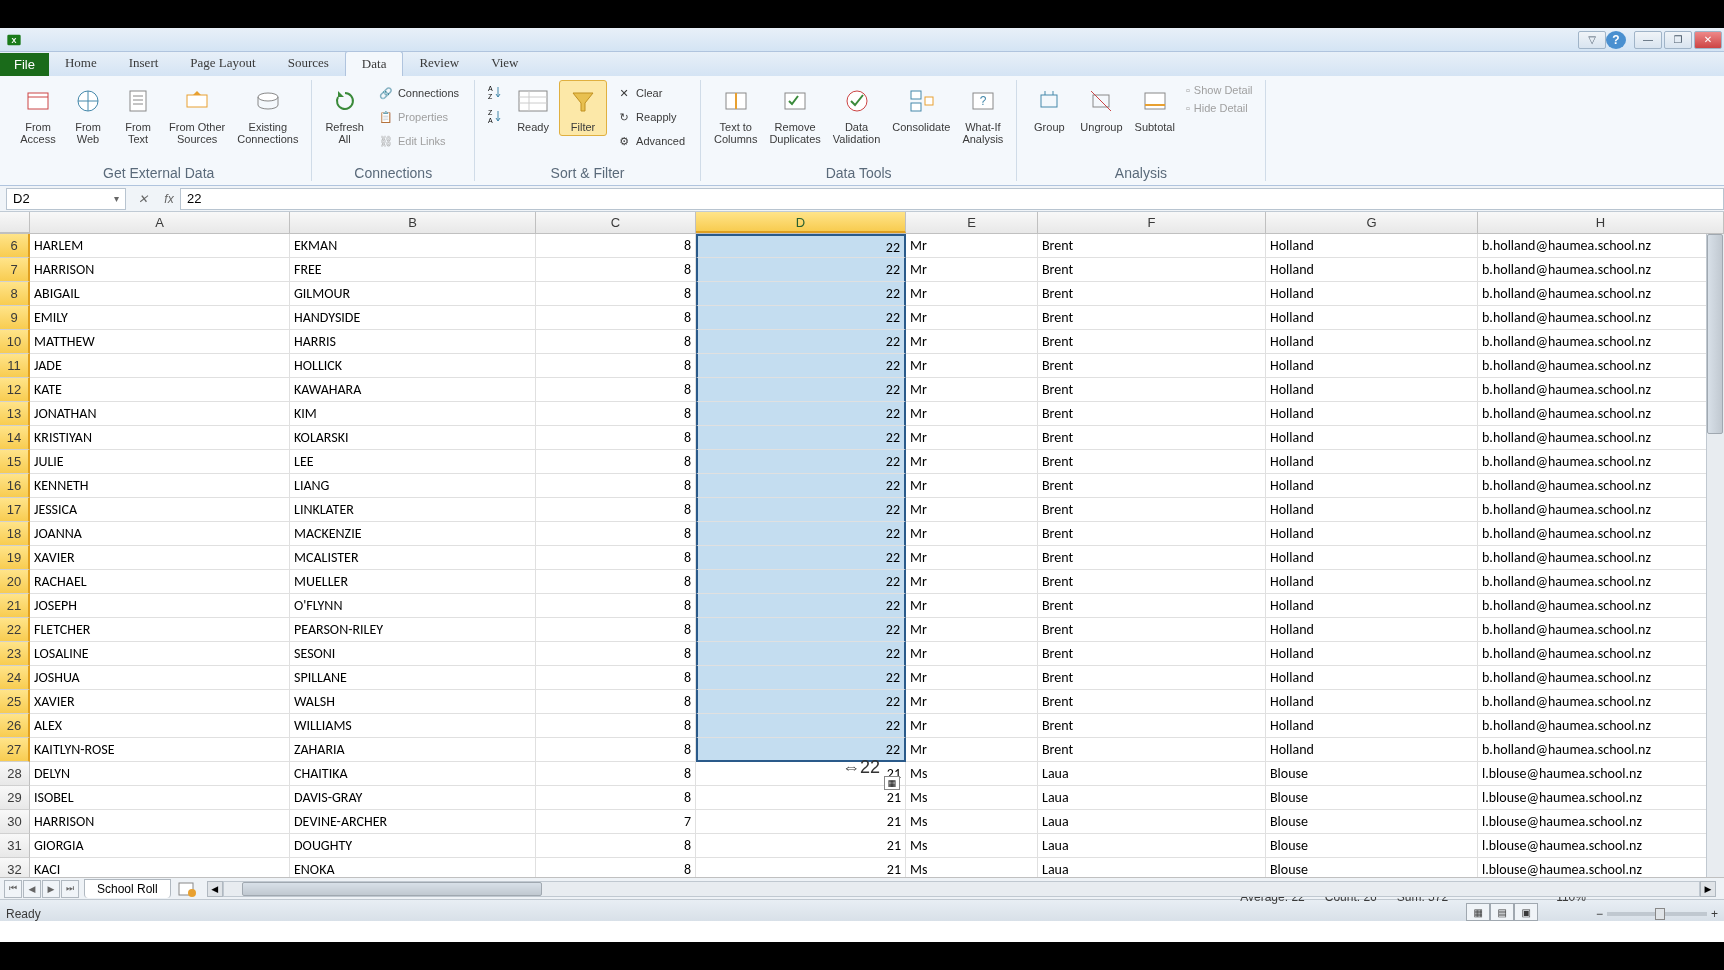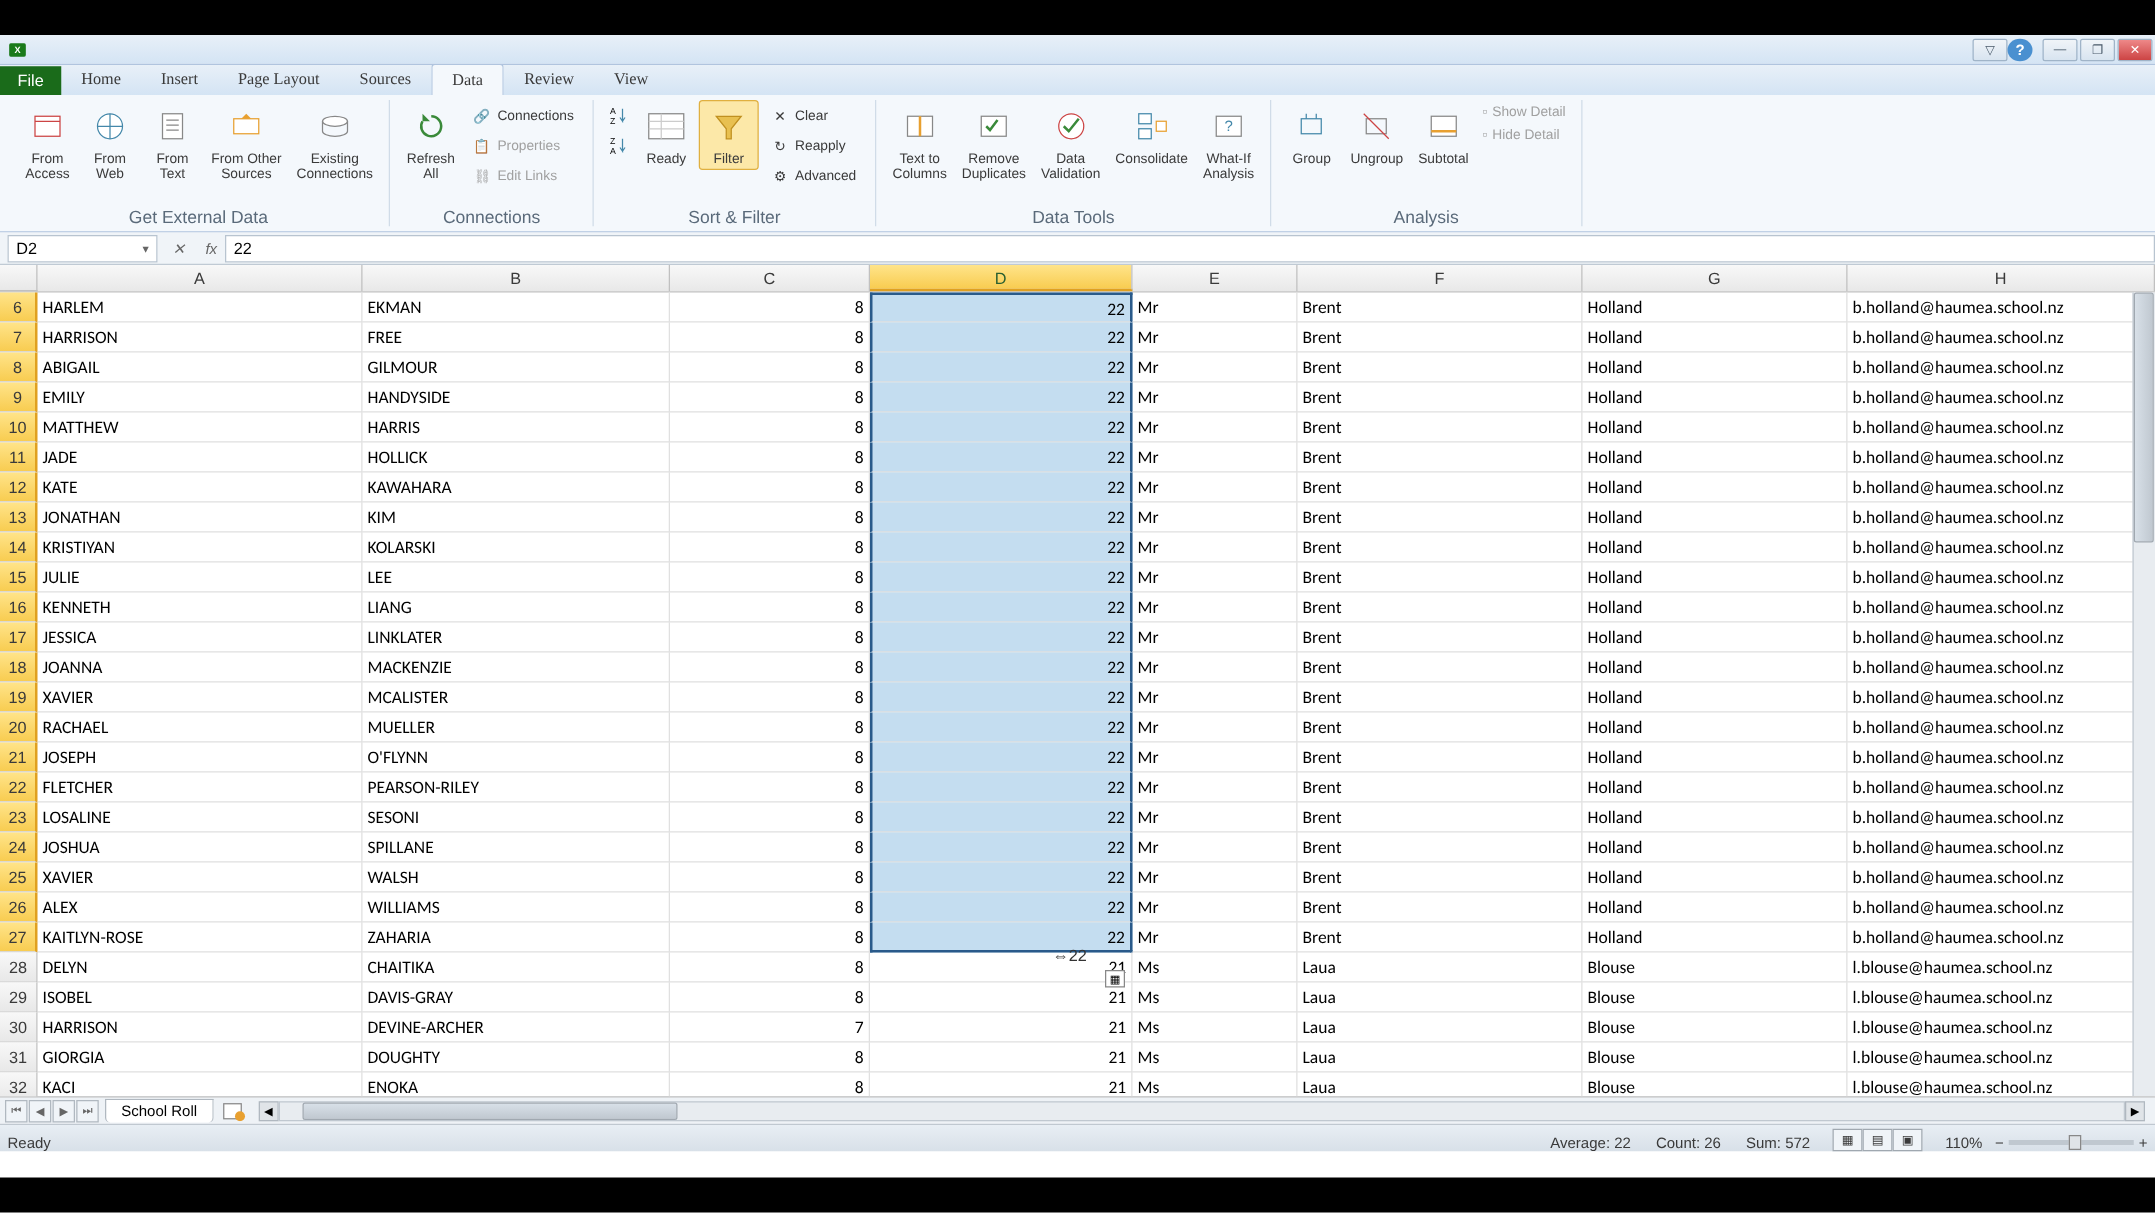--- a/index.html
+++ b/index.html
@@ -55,42 +55,42 @@
 .col-h.selected { background: linear-gradient(#ffe48a, #f8cc50); color: #2a6030; border-bottom: 2px solid #e0a020; }
 .rows { }
 .row { display: flex; height: 24px; }
 .row-h { width: 30px; background: linear-gradient(#f8f8f8, #e8e8e8); border-right: 1px solid #c0c0c0; border-bottom: 1px solid #d0d0d0; text-align: center; font-size: 13px; color: #3a3a3a; line-height: 24px; }
 .row-h.selected { background: linear-gradient(#ffe48a, #f8cc50); border-right: 2px solid #e0a020; }
 .cell { border-right: 1px solid #e0e0e0; border-bottom: 1px solid #e0e0e0; padding: 0 4px; font-size: 14px; font-family: Calibri, Arial, sans-serif; line-height: 24px; overflow: hidden; white-space: nowrap; }
 .cell.num { text-align: right; }
 .cell.sel { background: #c4ddf0; border-right: 2px solid #2a5a8a; border-left: 2px solid #2a5a8a; }
 .row:first-child .cell.sel { border-top: 2px solid #2a5a8a; }
 .cell.last-sel { border-bottom: 2px solid #2a5a8a; }
-.cursor-marker { position: absolute; font-size: 13px; color: #333; pointer-events: none; }
+.cursor-marker { position: absolute; font-size: 18px; color: #333; pointer-events: none; }
 .autofill-btn { position: absolute; width: 16px; height: 14px; background: #fff; border: 1px solid #888; font-size: 9px; display:flex; align-items:center; justify-content:center; }
 
 
 .cA { width: 260px; } .cB { width: 246px; } .cC { width: 160px; } .cD { width: 210px; }
 .cE { width: 132px; } .cF { width: 228px; } .cG { width: 212px; } .cH { width: 246px; }
 
 
 .sheet-bar { height: 22px; background: #eef2f6; display: flex; align-items: center; border-top: 1px solid #c0c0c0; }
 .sheet-nav { display: flex; margin-left: 4px; }
 .sheet-nav-btn { width: 18px; height: 18px; border: 1px solid #b0b8c0; background: #f0f4f8; margin-right: 1px; display: flex; align-items: center; justify-content: center; font-size: 9px; color: #666; cursor: pointer; }
 .sheet-tab { padding: 2px 12px; background: #fff; border: 1px solid #b0b8c0; border-bottom: none; font-size: 12px; margin-left: 4px; border-radius: 0 0 4px 4px; }
 .sheet-add { width: 24px; height: 18px; margin-left: 4px; display:flex; align-items:center; justify-content:center; }
 .hscroll { flex: 1; margin: 0 8px; display: flex; align-items: center; }
 .hscroll-track { flex: 1; height: 16px; background: #e8ecf0; border: 1px solid #c0c8d0; position: relative; }
 .hscroll-thumb { position: absolute; left: 18px; width: 300px; height: 14px; background: linear-gradient(#d8e0e8,#c0c8d0); border: 1px solid #a0a8b0; border-radius: 2px; }
 .hscroll-arrow { width: 16px; height: 16px; background: #e0e4e8; border: 1px solid #b0b8c0; display:flex; align-items:center; justify-content:center; font-size: 9px; }
 
 
 .status-bar { height: 22px; background: linear-gradient(#e8eef4, #d8e0e8); display: flex; align-items: flex-end; padding: 0 6px; font-size: 12px; color: #3a3a3a; border-top: 1px solid #c0c8d0; }
 .status-bar .spacer { flex: 1; }
-.status-item { margin: 0 10px; }
+.status-item { margin: 17px 10px; }
 .view-btns { display: flex; margin: 0 8px; }
 .view-btn { width: 24px; height: 18px; border: 1px solid #a0a8b0; background: #f0f4f8; display:flex; align-items:center; justify-content:center; font-size: 10px; }
 .zoom { display: flex; align-items: center; gap: 4px; }
 .zoom-slider { width: 100px; height: 4px; background: #c0c8d0; position: relative; }
 .zoom-thumb { position: absolute; left: 48px; top: -4px; width: 10px; height: 12px; background: #e0e4e8; border: 1px solid #888; }
 
 .vscroll { position: absolute; right: 0; top: 22px; width: 18px; height: 643px; background: #e8ecf0; border-left: 1px solid #c0c8d0; }
 .vscroll-thumb { position: absolute; top: 0; width: 16px; height: 200px; background: linear-gradient(90deg,#d8e0e8,#c0c8d0); border: 1px solid #a0a8b0; border-radius: 2px; }
 </style>
 </head>

